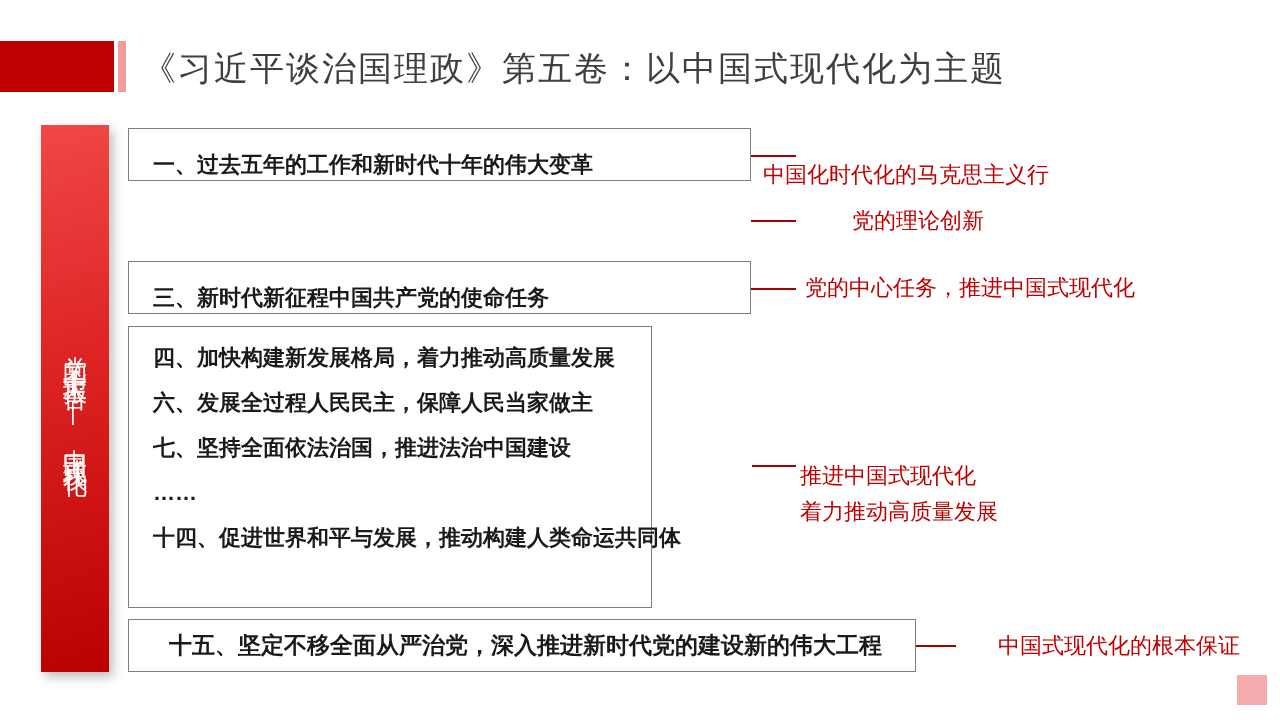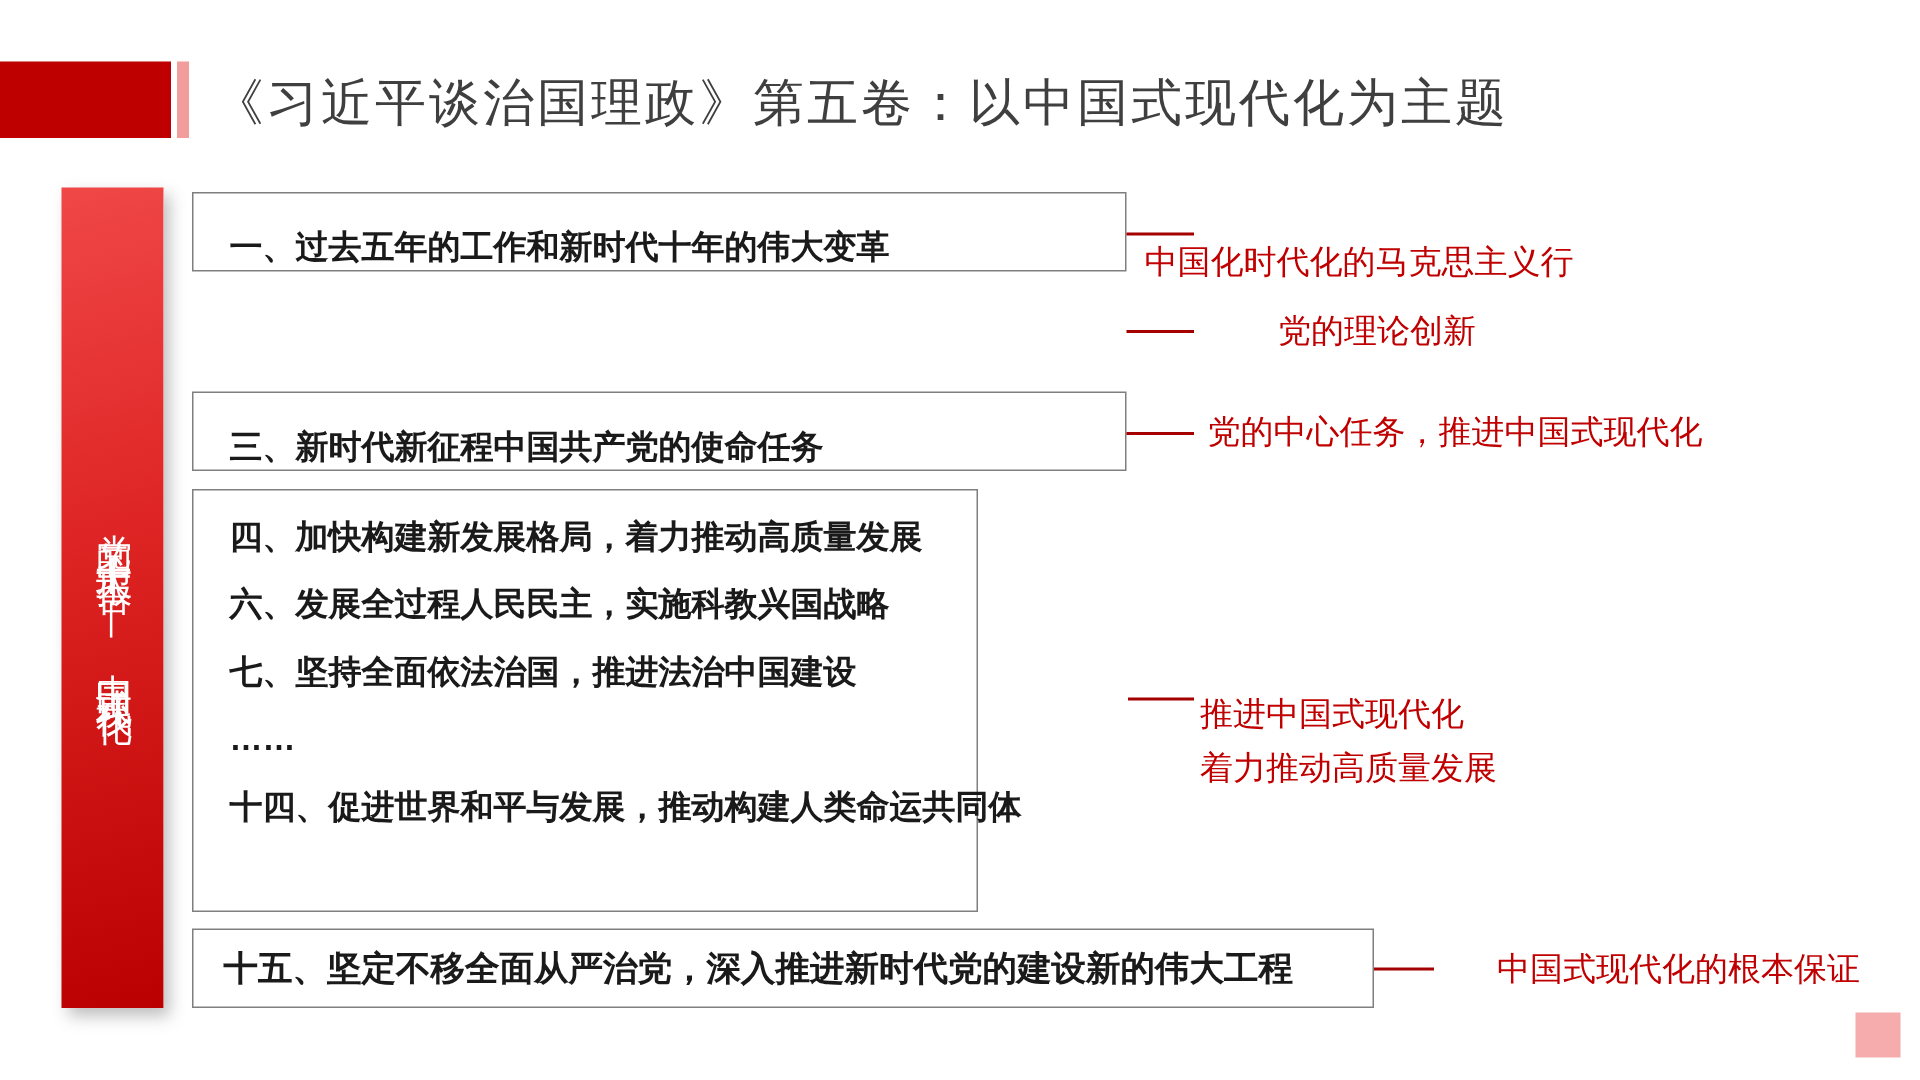--- a/index.html
+++ b/index.html
@@ -85,21 +85,21 @@
   .box-group .outline-item {
     height: 45px;
     line-height: 45px;
     white-space: nowrap;
   }
   .box5 {
     top: 619px;
     width: 788px; height: 53px;
     display: flex;
     align-items: center;
-    padding-left: 20px;
+    padding-left: 40px;
     font-size: 23px;
     white-space: nowrap;
   }
 
   
   .connector {
     position: absolute;
     height: 0;
     border-top: 2px solid #A40000;
   }
@@ -145,21 +145,21 @@
   </div>
 
   <div class="box box-single box1">
     <span>一、过去五年的工作和新时代十年的伟大变革</span>
   </div>
   <div class="box box-single box3">
     <span>三、新时代新征程中国共产党的使命任务</span>
   </div>
   <div class="box box-group">
     <div class="outline-item">四、加快构建新发展格局，着力推动高质量发展</div>
-    <div class="outline-item">六、发展全过程人民民主，实施科教兴国战略</div>
+    <div class="outline-item">六、发展全过程人民民主，保障人民当家做主</div>
     <div class="outline-item">七、坚持全面依法治国，推进法治中国建设</div>
     <div class="outline-item">……</div>
     <div class="outline-item">十四、促进世界和平与发展，推动构建人类命运共同体</div>
   </div>
   <div class="box box5">
     <span>十五、坚定不移全面从严治党，深入推进新时代党的建设新的伟大工程</span>
   </div>
 
   <div class="connector c1"></div>
   <div class="connector c2"></div>

